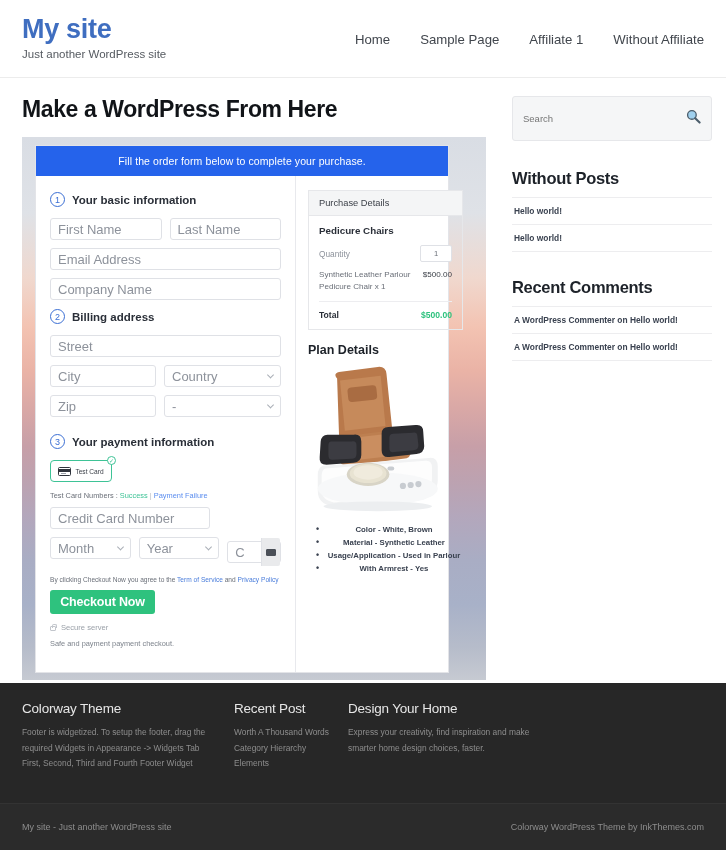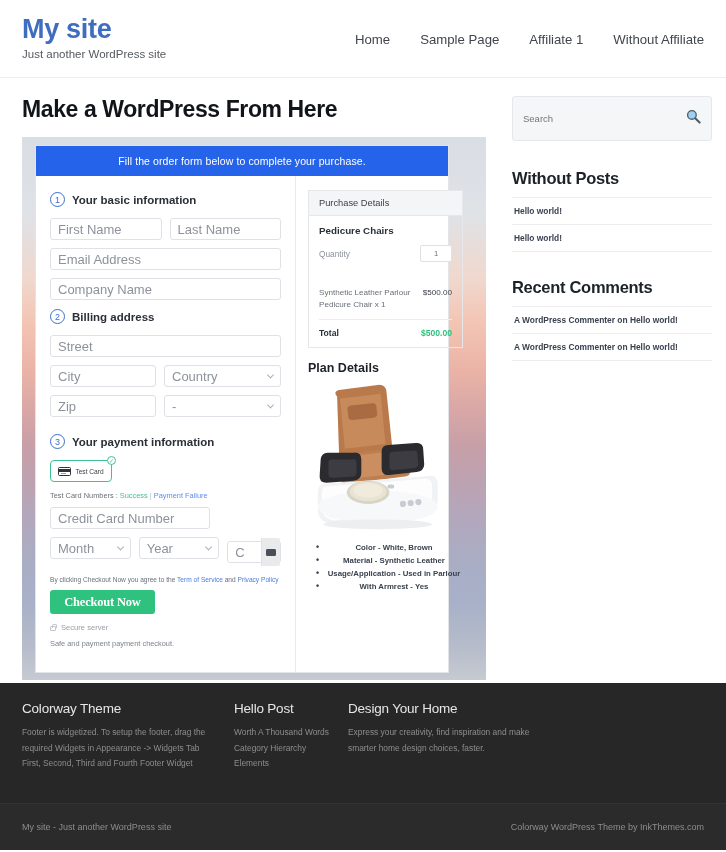--- a/index.html
+++ b/index.html
@@ -258,21 +258,21 @@
   .checkout-btn {
     background: #2ec27e;
     color: #fff;
     font-size: 12.5px;
     font-weight: bold;
     border: none;
     border-radius: 3px;
     width: 105px;
     height: 24px;
     cursor: pointer;
-    font-family: Liberation Serif, serif;
+    font-family: Liberation Sans, sans-serif;
     letter-spacing: -0.2px;
   }
   .secure-row {
     display: flex; align-items: center; gap: 5px;
     margin: 9px 0 7px 0;
     font-size: 7.6px;
     color: #9aa0a8;
   }
   .lock {
     width: 6px; height: 5px;
@@ -302,21 +302,21 @@
   }
   .pd-body { padding: 9px 10px 9px 10px; }
   .pd-product {
     font-size: 9.8px;
     font-weight: bold;
     color: #2a2f38;
     margin-bottom: 9px;
   }
   .pd-qty-row {
     display: flex; align-items: center; justify-content: space-between;
-    margin-bottom: 25px;
+    margin-bottom: 7px;
   }
   .pd-qty-label { font-size: 8.3px; color: #8d929b; }
   .qty-input {
     width: 32px; height: 17px;
     border: 1px solid #dfe1e6;
     border-radius: 2px;
     font-size: 7.6px;
     color: #6a6f78;
     text-align: center;
     font-family: "Liberation Sans", sans-serif;
@@ -651,21 +651,21 @@
     </ul>
   </aside>
 </div>
 
 <footer class="site-footer">
   <div class="fcol c1">
     <h4>Colorway Theme</h4>
     <p>Footer is widgetized. To setup the footer, drag the required Widgets in Appearance -&gt; Widgets Tab First, Second, Third and Fourth Footer Widget</p>
   </div>
   <div class="fcol c2">
-    <h4>Hello Post</h4>
+    <h4>Recent Post</h4>
     <ul>
       <li>Worth A Thousand Words</li>
       <li>Category Hierarchy</li>
       <li>Elements</li>
     </ul>
   </div>
   <div class="fcol c4">
     <h4>Design Your Home</h4>
     <p>Express your creativity, find inspiration and make smarter home design choices, faster.</p>
   </div>

